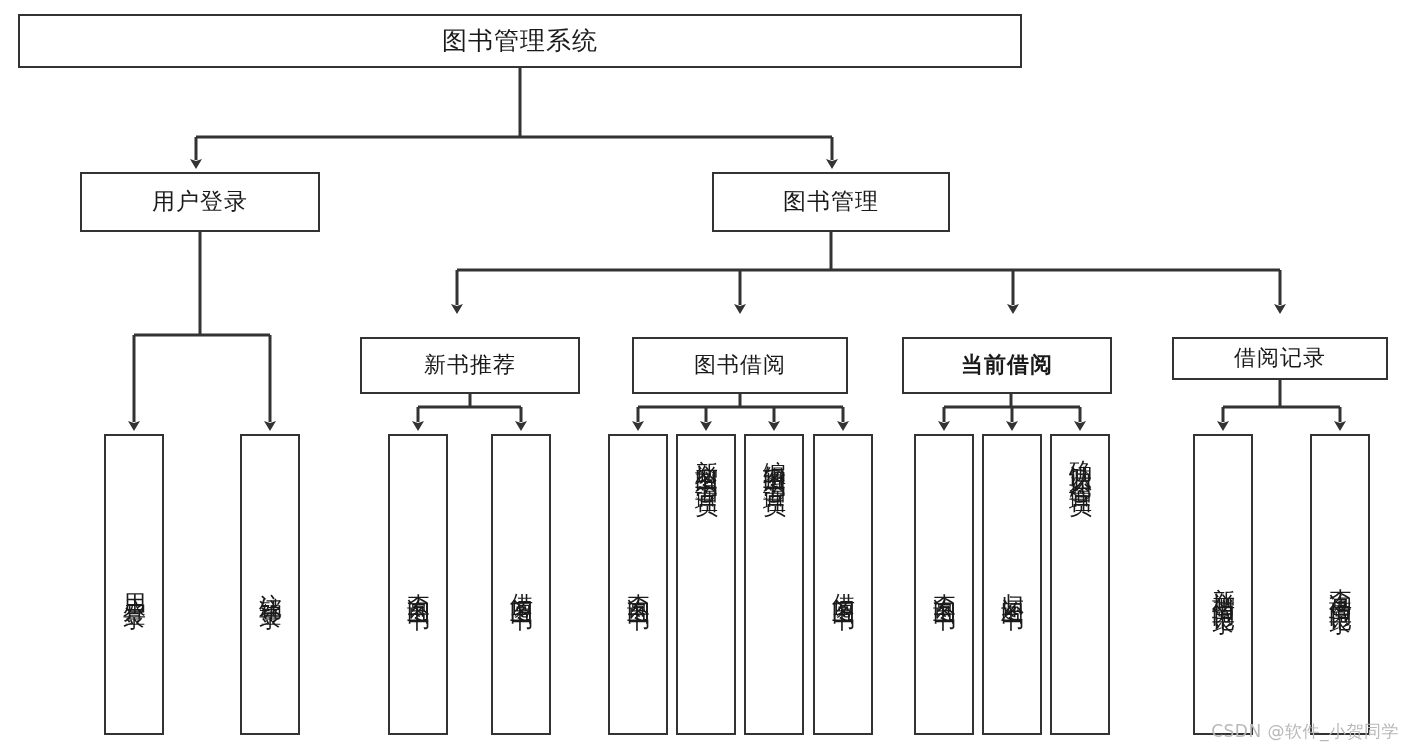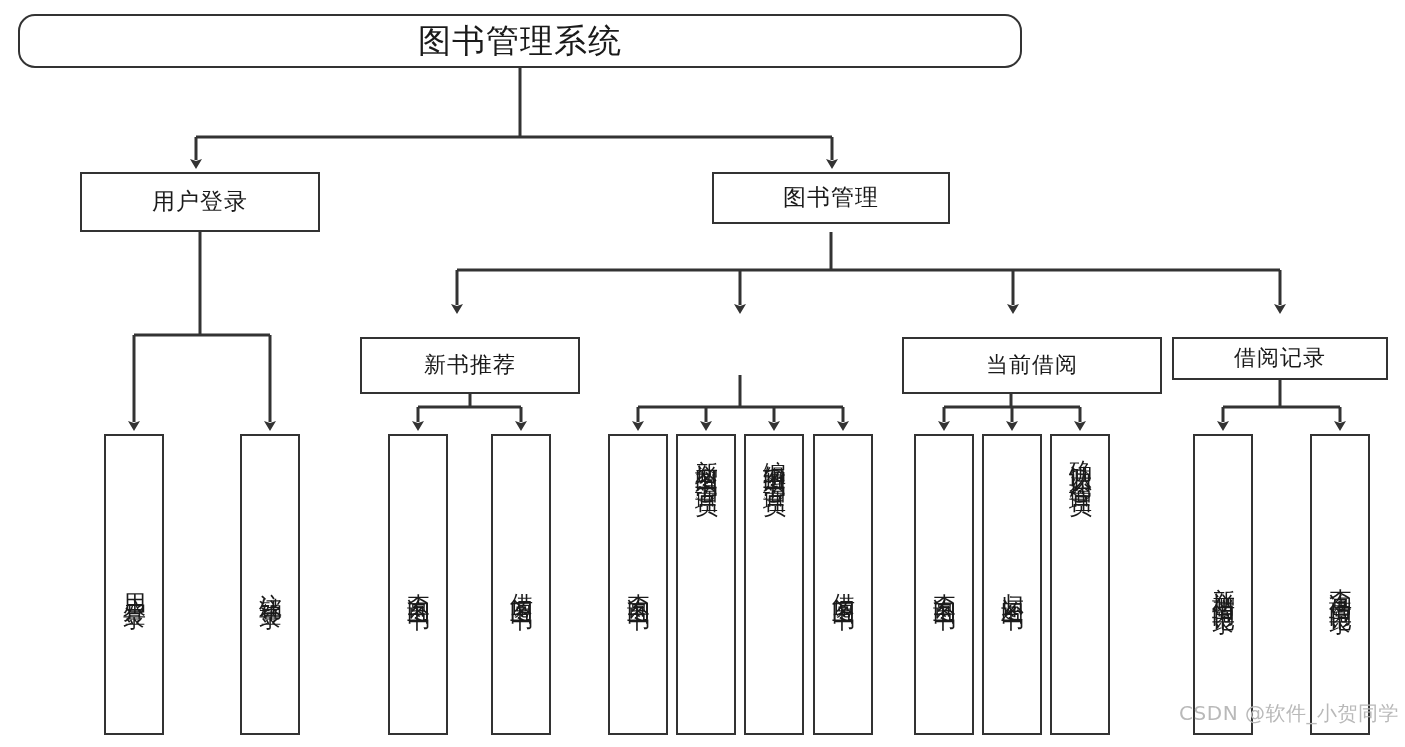--- a/index.html
+++ b/index.html
@@ -30,23 +30,22 @@
     border: 2px solid #333333;
     background: #ffffff;
     display: flex;
     align-items: center;
     justify-content: center;
     color: #1a1a1a;
     line-height: 1.12;
     z-index: 2;
   }
   .node.root {
-    font-size: 33px;
+    font-size: 25px;
     letter-spacing: 1px;
-    border-radius: 17px;
   }
   .node.lvl1 {
     font-size: 23px;
     letter-spacing: 1px;
   }
   .node.lvl2 {
     font-size: 22px;
     letter-spacing: 1px;
     margin-top: 19px;
   }
@@ -67,22 +66,22 @@
     white-space: nowrap;
     display: block;
   }
   .htext {
     white-space: nowrap;
     display: block;
   }
   #watermark {
     position: absolute;
     right: 6px;
-    bottom: 20px;
-    font-size: 20px;
+    bottom: 4px;
+    font-size: 17px;
     color: #b9b9b9;
     white-space: nowrap;
     z-index: 5;
     letter-spacing: 0.5px;
   }
 </style>
 </head>
 <body>
 
 <div id="canvas">
@@ -137,28 +136,31 @@
     </g>
   </svg>
 
   <div class="node root" style="left:18px; top:14px; width:1004px; height:54px;">
     <span class="htext">图书管理系统</span>
   </div>
 
   <div class="node lvl1" style="left:80px; top:172px; width:240px; height:60px;">
     <span class="htext">用户登录</span>
   </div>
-  <div class="node lvl1" style="left:712px; top:172px; width:238px; height:52px;">
+  <div class="node lvl1" style="left:712px; top:172px; width:238px; height:60px;">
     <span class="htext">图书管理</span>
   </div>
 
   <div class="node lvl2" style="left:360px; top:318px; width:220px; height:57px;">
     <span class="htext">新书推荐</span>
   </div>
-  <div class="node lvl2" style="left:902px; top:318px; width:260px; height:57px;">
+  <div class="node lvl2" style="left:632px; top:318px; width:216px; height:57px;">
+    <span class="htext">图书借阅</span>
+  </div>
+  <div class="node lvl2" style="left:902px; top:318px; width:210px; height:57px;font-weight:bold;">
     <span class="htext">当前借阅</span>
   </div>
   <div class="node lvl2" style="left:1172px; top:318px; width:216px; height:43px;">
     <span class="htext">借阅记录</span>
   </div>
 
   <div class="node leaf mid" style="left:104px; top:434px; width:60px; height:301px;">
     <span class="vtext">用户登录</span>
   </div>
   <div class="node leaf mid" style="left:240px; top:434px; width:60px; height:301px;">

